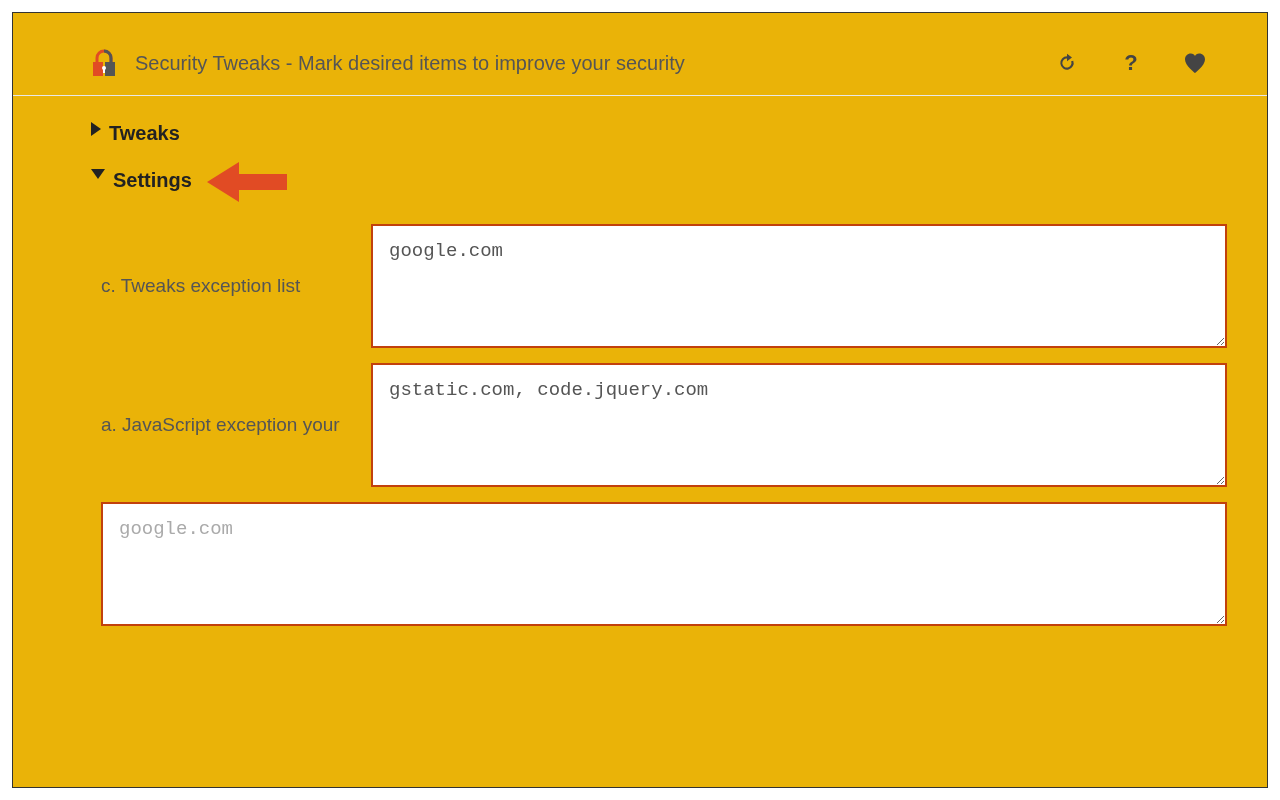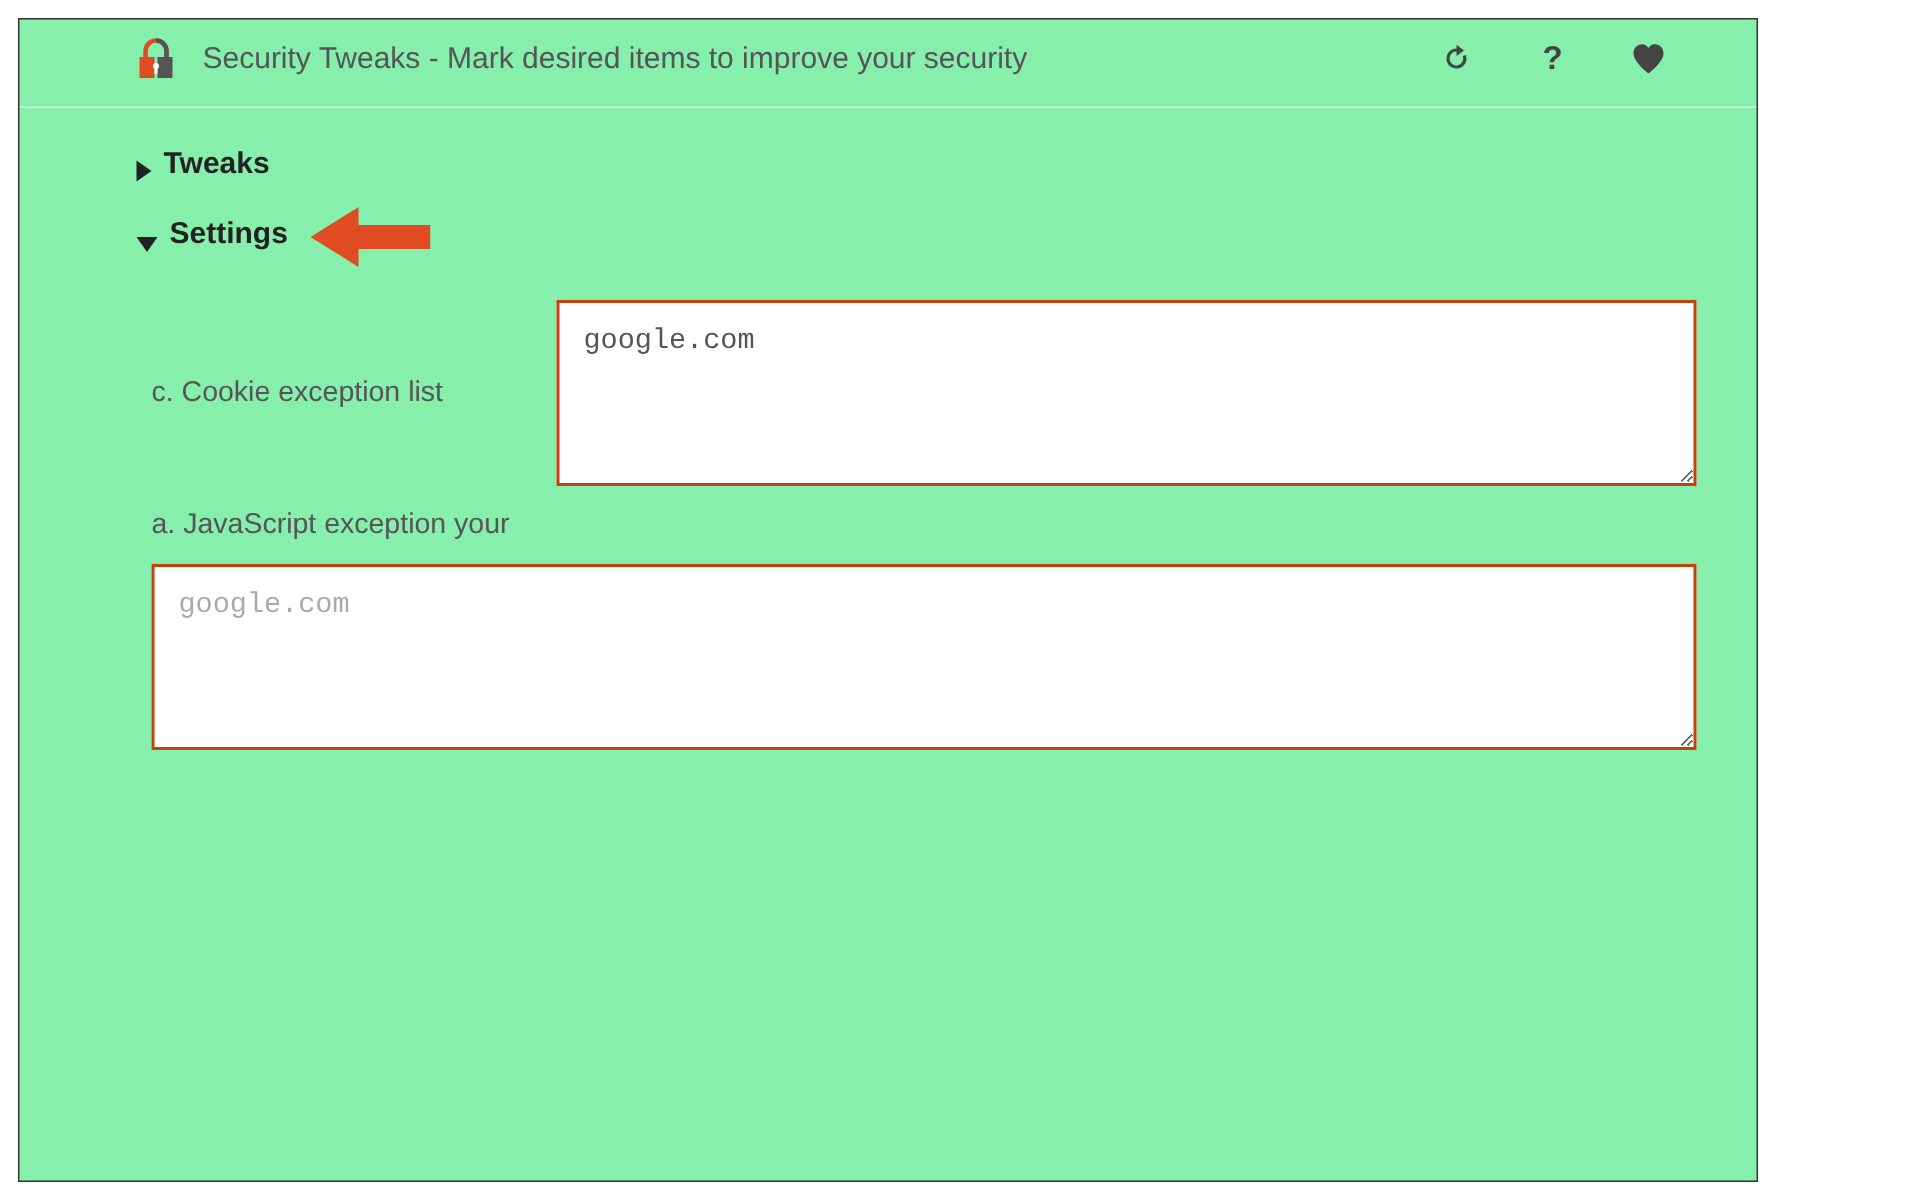--- a/index.html
+++ b/index.html
@@ -7,24 +7,24 @@
       margin: 0;
       padding: 0;
     }
     body {
       font-family: Arial, Helvetica, sans-serif;
       background: #ffffff;
       padding: 12px;
     }
     .outer-frame {
       border: 1.5px solid #333;
-      width: 1160px;
+      width: 1256px;
       height: 776px;
-      padding: 12px 40px 20px 40px;
-      background: #86efac;
+      padding: 36px 40px 20px 40px;
+      background: #eab308;
       overflow: hidden;
     }
     .header-row {
       display: flex;
       align-items: center;
       padding: 0 38px 18px 38px;
       border-bottom: 1px solid #e8e8e8;
       margin: 0 -40px 14px -40px;
       padding-left: 78px;
       padding-right: 60px;
@@ -53,21 +53,21 @@
       align-items: center;
       justify-content: center;
       cursor: pointer;
       color: #444;
     }
     .action-btn svg { width: 20px; height: 20px; }
     .help-btn { font-size: 22px; font-weight: 700; color: #444; }
     .heart-btn svg { width: 24px; height: 22px; }
     .section-toggle {
       display: flex;
-      align-items: flex-end;
+      align-items: flex-start;
       font-size: 20px;
       font-weight: 700;
       color: #222;
       padding: 12px 0;
       margin-left: 38px;
       cursor: pointer;
       position: relative;
     }
     .triangle-right {
       width: 0; height: 0;
@@ -199,26 +199,27 @@
     <span class="arrow-callout">
       <svg viewBox="0 0 82 44">
         <path d="M34 14 L82 14 L82 30 L34 30 L34 42 L2 22 L34 2 Z" fill="#e14b24"></path>
       </svg>
     </span>
   </div>
 
   <div class="settings-body">
 
     <div class="field-row">
-      <div class="field-label">c. Cookie exception list</div>
+      <div class="field-label">c. Tweaks exception list</div>
       <textarea class="field-textarea" placeholder="" style="">google.com</textarea>
     </div>
 
     <div class="field-row">
       <div class="field-label">a. JavaScript exception your</div>
+      <textarea class="field-textarea" placeholder="" style="">gstatic.com, code.jquery.com</textarea>
     </div>
 
     <div class="field-row">
       <textarea class="field-textarea" placeholder="google.com" style=""></textarea>
     </div>
 
 
   </div>
 
 </div>

